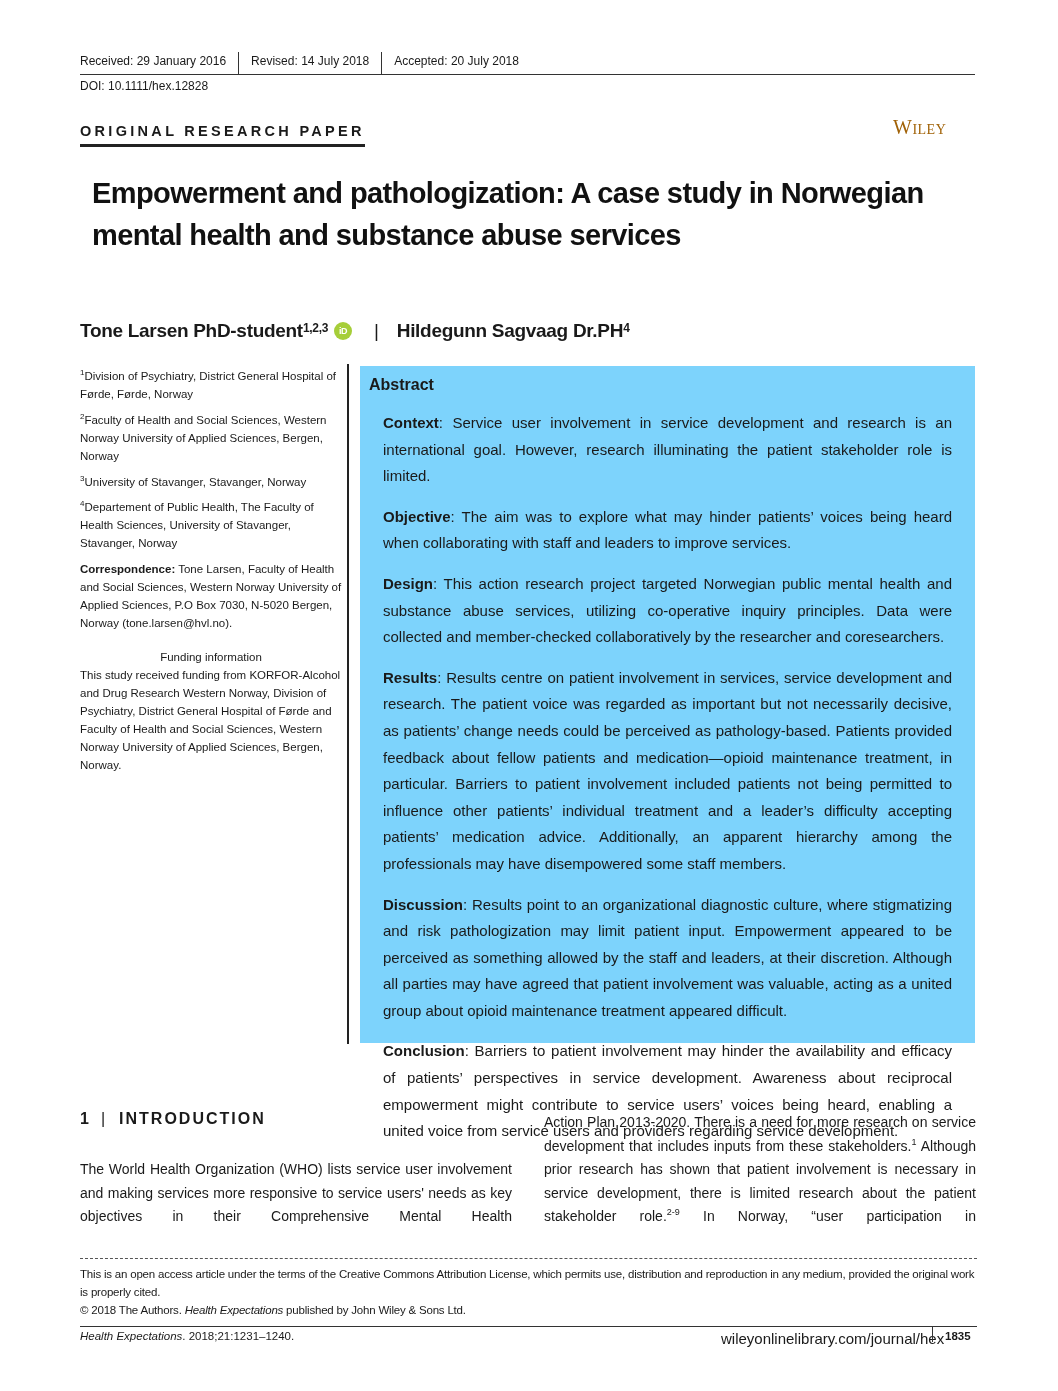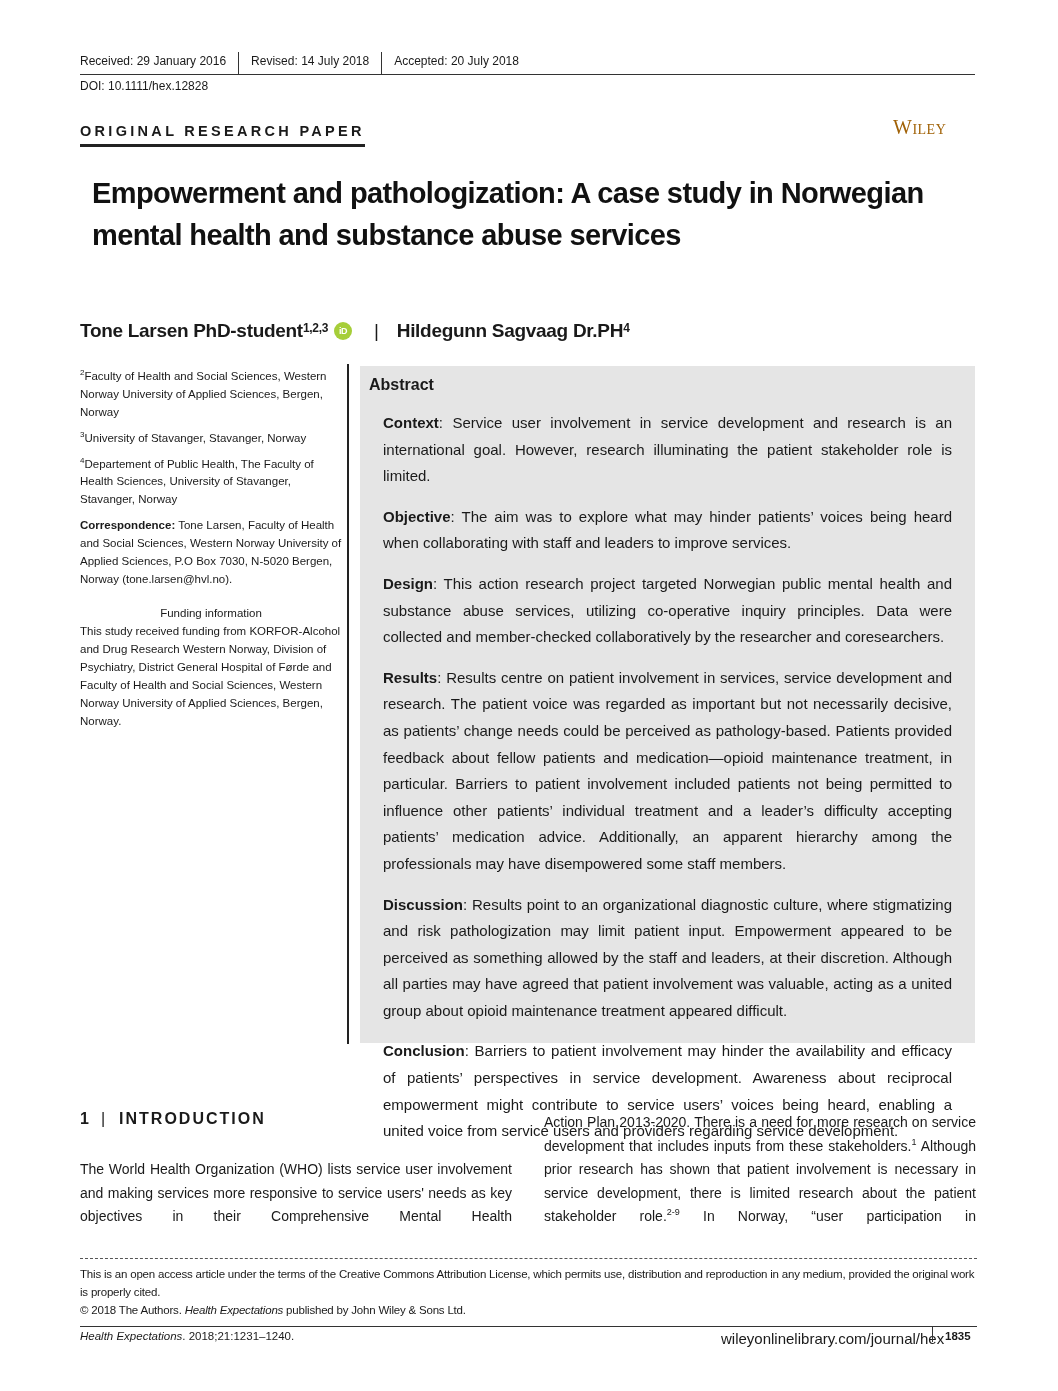--- a/index.html
+++ b/index.html
@@ -24,21 +24,21 @@
 
   
   .left-col { left:80px; top:364px; width:262px; font-size:11.5px; line-height:18px; }
   .aff { margin-bottom:5px; }
   .aff sup { font-size:8px; }
   .corr { margin-top:8px; }
   .fund-h { font-weight:normal; margin-top:16px;text-align:center; }
   .vrule { left:347px; top:364px; width:1.5px; height:680px; background:#222; }
 
   
-  .abstract { left:360px; top:366px; width:615px; height:677px; background:#e5e5e5; box-sizing:border-box; padding:8px 9px 0 9px; font-size:15px; line-height:26.6px; color:#1a1a1a; }
+  .abstract { left:360px; top:366px; width:615px; height:677px; background:#7dd3fc; box-sizing:border-box; padding:8px 9px 0 9px; font-size:15px; line-height:26.6px; color:#1a1a1a; }
   .abstract h3 { margin:0; font-size:16px; font-weight:bold; line-height:22px; margin-bottom:3px; }
   .abstract p { margin:14px; text-align:justify; }
   .abstract b { font-weight:bold; }
 
   
   .intro-h { left:80px; top:1110px; font-size:16px; font-weight:bold; letter-spacing:2px; }
   .intro-h .num { letter-spacing:0; margin-right:12px; }
   .intro-h .bar { font-weight:normal; margin-right:14px; letter-spacing:0; }
   .intro-l { left:80px; top:1158px; width:432px; font-size:14px; line-height:23.5px; text-align:justify; text-align-last:justify; }
   .intro-r { left:544px; top:1111px; width:432px; font-size:14px; line-height:23.5px; text-align:justify; text-align-last:justify; }
@@ -70,20 +70,21 @@
 <div class="abs authors">
   <span>Tone Larsen PhD-student</span>
     <sup>1,2,3</sup>
   <span class="orcid">iD</span>
   <span class="author-sep">|</span>
   <span>Hildegunn Sagvaag Dr.PH</span>
     <sup>4</sup>
 </div>
 
 <div class="abs left-col">
+  <div class="aff"><sup>1</sup><span>Division of Psychiatry, District General Hospital of Førde, Førde, Norway</span></div>
   <div class="aff"><sup>2</sup><span>Faculty of Health and Social Sciences, Western Norway University of Applied Sciences, Bergen, Norway</span></div>
   <div class="aff"><sup>3</sup><span>University of Stavanger, Stavanger, Norway</span></div>
   <div class="aff"><sup>4</sup><span>Departement of Public Health, The Faculty of Health Sciences, University of Stavanger, Stavanger, Norway</span></div>
   <div class="corr"><b>Correspondence:</b><span> Tone Larsen, Faculty of Health and Social Sciences, Western Norway University of Applied Sciences, P.O Box 7030, N-5020 Bergen, Norway (tone.larsen@hvl.no).</span></div>
   <div class="fund-h">Funding information</div>
   <div>This study received funding from KORFOR-Alcohol and Drug Research Western Norway, Division of Psychiatry, District General Hospital of Førde and Faculty of Health and Social Sciences, Western Norway University of Applied Sciences, Bergen, Norway.</div>
 </div>
 <div class="abs vrule"></div>
 
 <div class="abs abstract">

